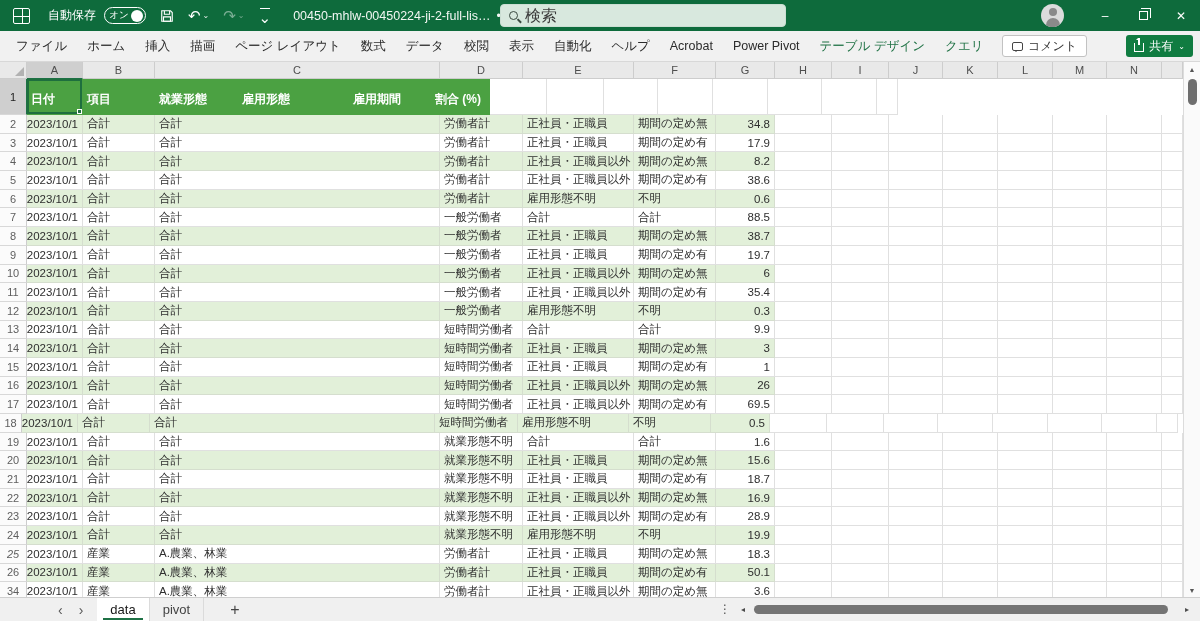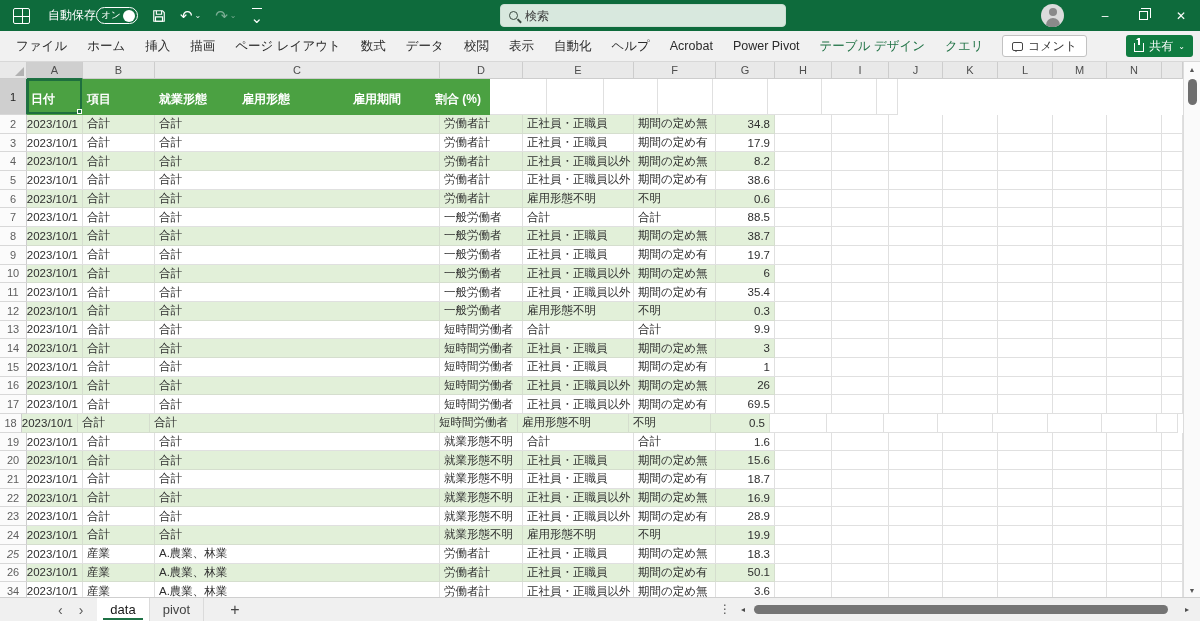--- a/index.html
+++ b/index.html
@@ -5,35 +5,35 @@
   * { margin:0; padding:0; box-sizing:border-box; }
   html,body { width:1200px; height:621px; overflow:hidden; }
   body { font-family:"Liberation Sans","DejaVu Sans",sans-serif; background:#fff; position:relative; }
 
   
   .titlebar { position:absolute; top:0; left:0; right:0; height:31px; background:#0E6B3C; display:flex; align-items:center; color:#fff; }
   .app-icon { width:17px; height:16px; margin-left:13px; border:1.5px solid #fff; border-radius:2px; position:relative; flex:none; }
   .app-icon::before { content:""; position:absolute; left:0; right:0; top:50%; height:1.5px; background:#fff; }
   .app-icon::after { content:""; position:absolute; top:0; bottom:0; left:50%; width:1.5px; background:#fff; }
   .autosave-label { font-size:12px; margin-left:18px; }
-  .toggle { width:42px; height:17px; border:1.5px solid #fff; border-radius:9px; display:flex; align-items:center; padding:0 2px; cursor:pointer; }
+  .toggle { margin-left:8px; width:42px; height:17px; border:1.5px solid #fff; border-radius:9px; display:flex; align-items:center; padding:0 2px; cursor:pointer; }
   .toggle .tg-text { font-size:9.5px; flex:1; text-align:center; }
   .toggle .tg-knob { width:12px; height:12px; background:#fff; border-radius:50%; flex:none; }
   .qat { display:flex; align-items:center; margin-left:14px; gap:14px; }
   .qat .qbtn { display:flex; align-items:center; color:#fff; font-size:15px; line-height:1; cursor:pointer; }
   .qat .mini-chev { font-size:8px; margin-left:2px; opacity:.9; }
   .qat .dim { opacity:.45; }
   .qat-more { font-size:10px; position:relative; padding-top:3px; }
   .qat-more::before { content:""; position:absolute; top:1px; left:1px; right:1px; height:1.5px; background:#fff; }
   .doc-title { margin-left:22px; font-size:12.5px; color:#F2F7F3; display:flex; align-items:center; gap:6px; white-space:nowrap; }
   .doc-title .chev { font-size:9px; }
   .searchbox { position:absolute; left:500px; top:4px; width:286px; height:23px; background:#D8E8DE; border:1px solid #CBDED3; border-radius:4px; display:flex; align-items:center; padding:0 8px; gap:7px; }
   .search-glyph { width:9px; height:9px; border:1.5px solid #3A4A40; border-radius:50%; position:relative; flex:none; }
   .search-glyph::after { content:""; position:absolute; width:5px; height:1.5px; background:#3A4A40; transform:rotate(45deg); left:7px; top:8px; }
-  .searchbox input { border:none; outline:none; background:transparent; font-size:12px; color:#2E2E2E; width:100%; font-family:inherit; }
+  .searchbox input { border:none; outline:none; background:transparent; font-size:16px; color:#2E2E2E; width:100%; font-family:inherit; }
   .searchbox input::placeholder { color:#3C3C3C; opacity:1; }
   .tb-right { position:absolute; right:0; top:0; height:31px; display:flex; align-items:center; }
   .avatar { width:23px; height:23px; border-radius:50%; background:#DCDCDC; position:relative; margin-right:22px; overflow:hidden; cursor:pointer; }
   .avatar::before { content:""; position:absolute; width:8px; height:8px; border-radius:50%; background:#8A8A8A; left:7.5px; top:4px; }
   .avatar::after { content:""; position:absolute; width:14px; height:9px; border-radius:7px 7px 0 0; background:#8A8A8A; left:4.5px; top:13.5px; }
   .winbtn { width:38px; height:31px; display:flex; align-items:center; justify-content:center; font-size:12px; color:#fff; cursor:pointer; }
   .restore-glyph { width:9px; height:9px; border:1px solid #fff; position:relative; background:transparent; }
   .restore-glyph::before { content:""; position:absolute; width:9px; height:9px; border-top:1px solid #fff; border-right:1px solid #fff; left:1px; bottom:1px; }
 
   
@@ -110,20 +110,26 @@
       <span>↶</span>
       <span class="mini-chev">⌄</span>
     </div>
     <div class="qbtn dim">
       <span>↷</span>
       <span class="mini-chev">⌄</span>
     </div>
     <div class="qbtn qat-more">
       <span>⌄</span>
     </div>
+  </div>
+  <div class="doc-title">
+    <span>00450-mhlw-00450224-ji-2-full-lis…</span>
+    <span>•</span>
+    <span>保存中...</span>
+    <span class="chev">⌄</span>
   </div>
   <div class="searchbox">
     <span class="search-glyph"></span>
     <input type="text" placeholder="検索" style="">
   </div>
   <div class="tb-right">
     <div class="avatar"></div>
     <div class="winbtn">
         <span>–</span>
       </div>

